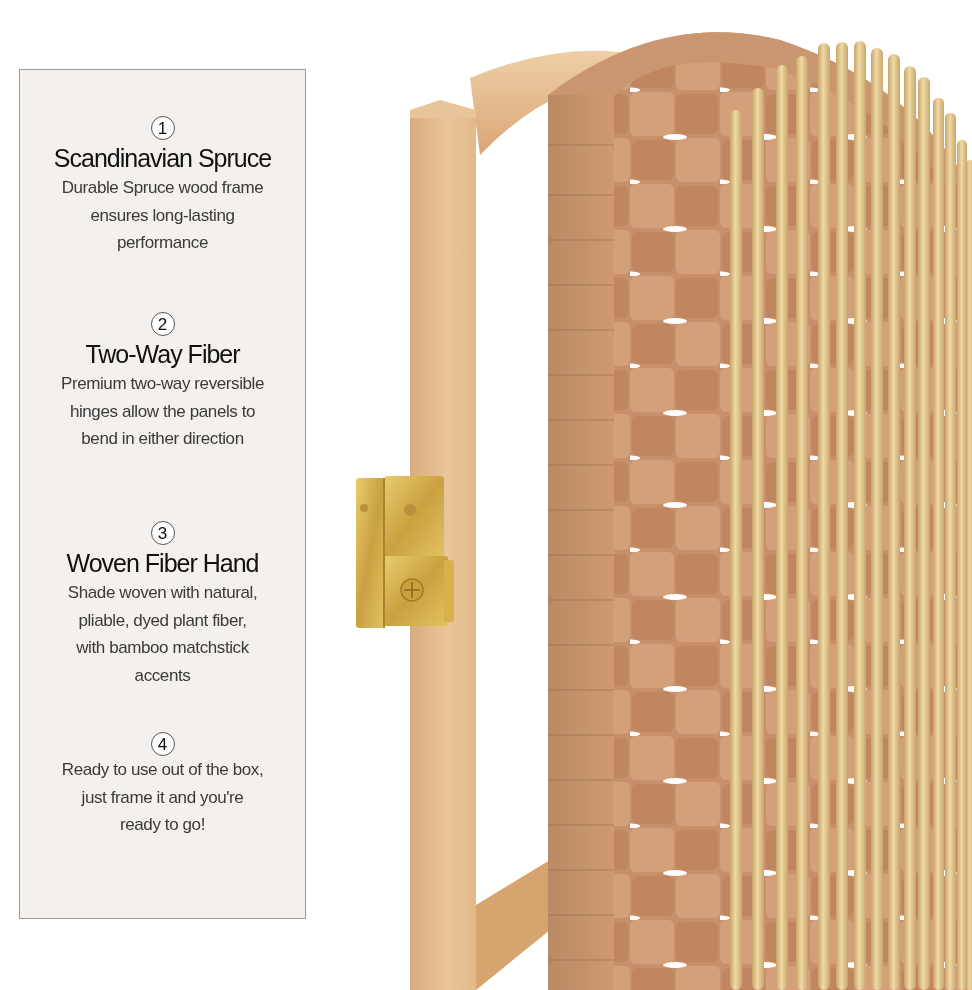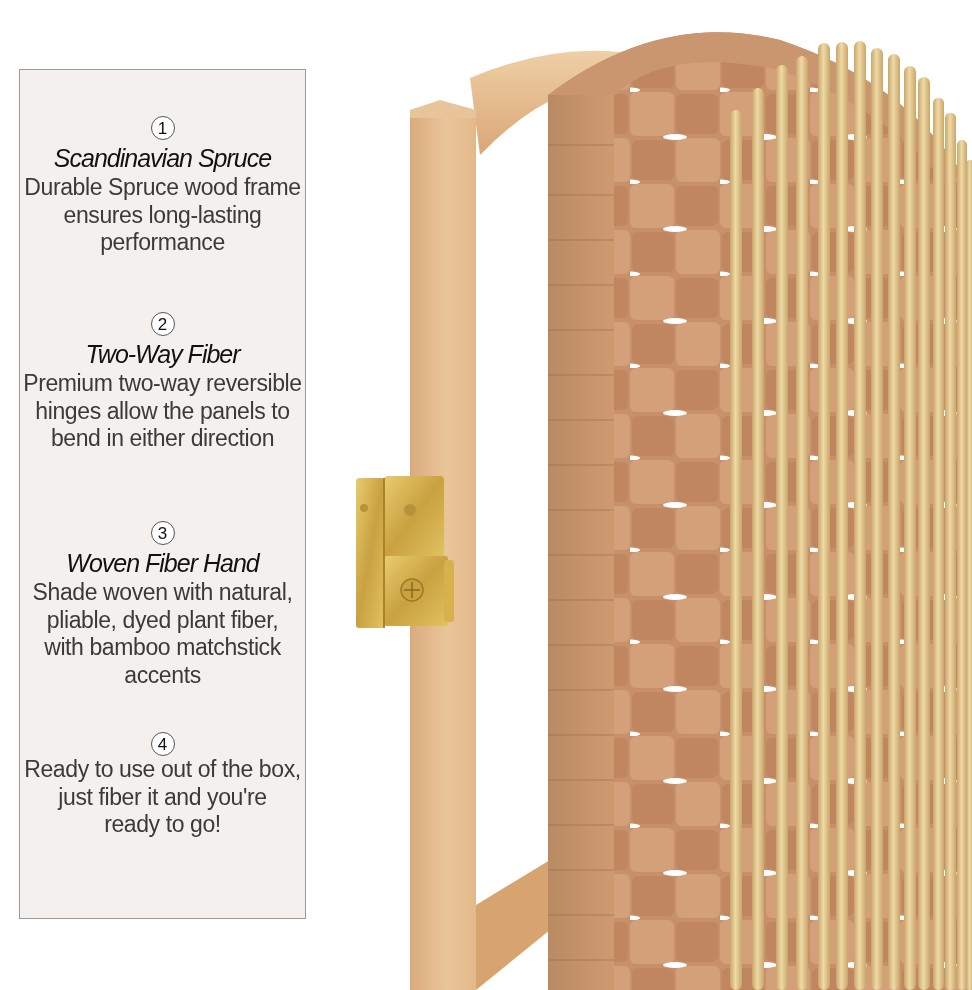--- a/index.html
+++ b/index.html
@@ -18,26 +18,26 @@
     .feature {
       position: absolute; left: 0; width: 100%;
       text-align: center; color: #333;
     }
     .num {
       display: inline-block; width: 24px; height: 24px; line-height: 23px;
       border: 1px solid #555; border-radius: 50%; background: #fff;
       font-size: 17px; color: #111; box-sizing: border-box;
     }
     .ftitle {
-      font-style: italic; font-size: 25px; color: #111;
+      font-size: 25px; color: #111;
       letter-spacing: -1px; margin-top: 2px; line-height: 32px;
       white-space: nowrap;
     }
     .fdesc {
-      font-size: 23px; line-height: 27.5px; color: #3a3a3a;
+      font-size: 17px; line-height: 27.5px; color: #3a3a3a;
       letter-spacing: -0.4px; margin-top: 0px;
       white-space: pre-line;
     }
     .product {
       position: absolute; left: 330px; top: 0; width: 642px; height: 990px;
     }
   </style>
 </head>
 <body>
 
@@ -60,21 +60,21 @@
     <span class="num">3</span>
     <div class="ftitle">Woven Fiber Hand</div>
     <div class="fdesc">Shade woven with natural,
 pliable, dyed plant fiber,
 with bamboo matchstick
 accents</div>
   </div>
   <div class="feature" style="top:662px;">
     <span class="num">4</span>
     <div class="fdesc">Ready to use out of the box,
-just fiber it and you're
+just frame it and you're
 ready to go!</div>
   </div>
 </div>
 
 <div class="product">
   <svg width="642" height="990" viewBox="330 0 642 990" xmlns="http://www.w3.org/2000/svg">
     <defs>
       <linearGradient id="frameG" x1="0" x2="1" y1="0" y2="0">
         <stop offset="0" stop-color="#d9ab7c"></stop>
         <stop offset="0.55" stop-color="#e9c59a"></stop>

